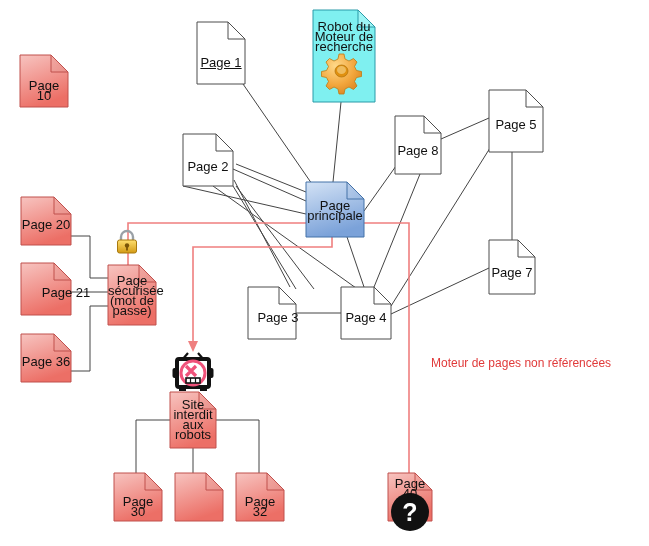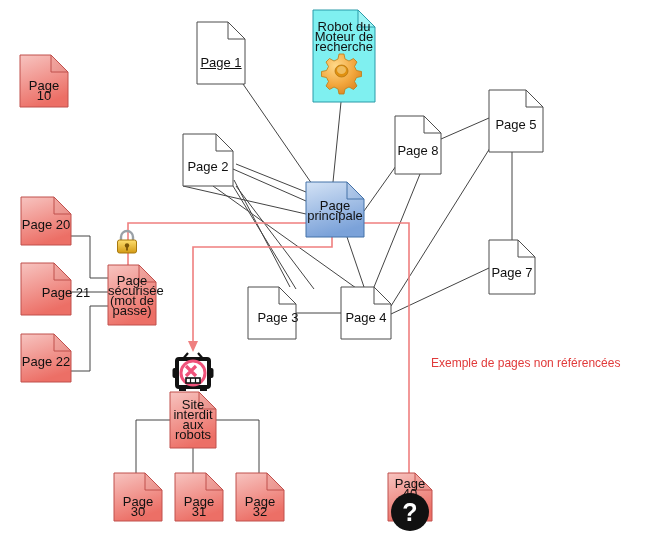--- a/index.html
+++ b/index.html
@@ -288,48 +288,45 @@
 
   <div class="node" style="left:21px;top:197px;width:50px;height:48px;">
     <div class="label" style="top:23px;">Page 20</div>
   </div>
 
   <div class="node" style="left:21px;top:263px;width:50px;height:52px;margin-left:20px;">
     <div class="label" style="top:25px;">Page 21</div>
   </div>
 
   <div class="node" style="left:21px;top:334px;width:50px;height:48px;">
-    <div class="label" style="top:23px;">Page 22</div>
+    <div class="label" style="top:23px;">Page 36</div>
   </div>
 
   <div class="node" style="left:108px;top:265px;width:48px;height:60px;">
     <div class="label" style="top:11px;">Page
 sécurisée
 (mot de
 passe)</div>
   </div>
 
   <div class="node" style="left:170px;top:392px;width:46px;height:56px;">
     <div class="label" style="top:8px;">Site
 interdit
 aux
 robots</div>
   </div>
 
   <div class="node" style="left:114px;top:473px;width:48px;height:48px;">
     <div class="label" style="top:24px;">Page 30</div>
   </div>
 
-  <div class="node" style="left:175px;top:473px;width:48px;height:48px;">
-    <div class="label" style="top:24px;">Page 31</div>
-  </div>
 
   <div class="node" style="left:236px;top:473px;width:48px;height:48px;">
     <div class="label" style="top:24px;">Page 32</div>
   </div>
 
   <div class="node" style="left:388px;top:473px;width:44px;height:48px;">
     <div class="label" style="top:6px;">Page 40</div>
   </div>
 
-  <div class="txtnote" style="left:431px;top:356px;">Exemple de pages non référencées</div>
+  <div class="txtnote" style="left:431px;top:356px;">Moteur de pages non référencées</div>
 
 </div>
 
 </body></html>

